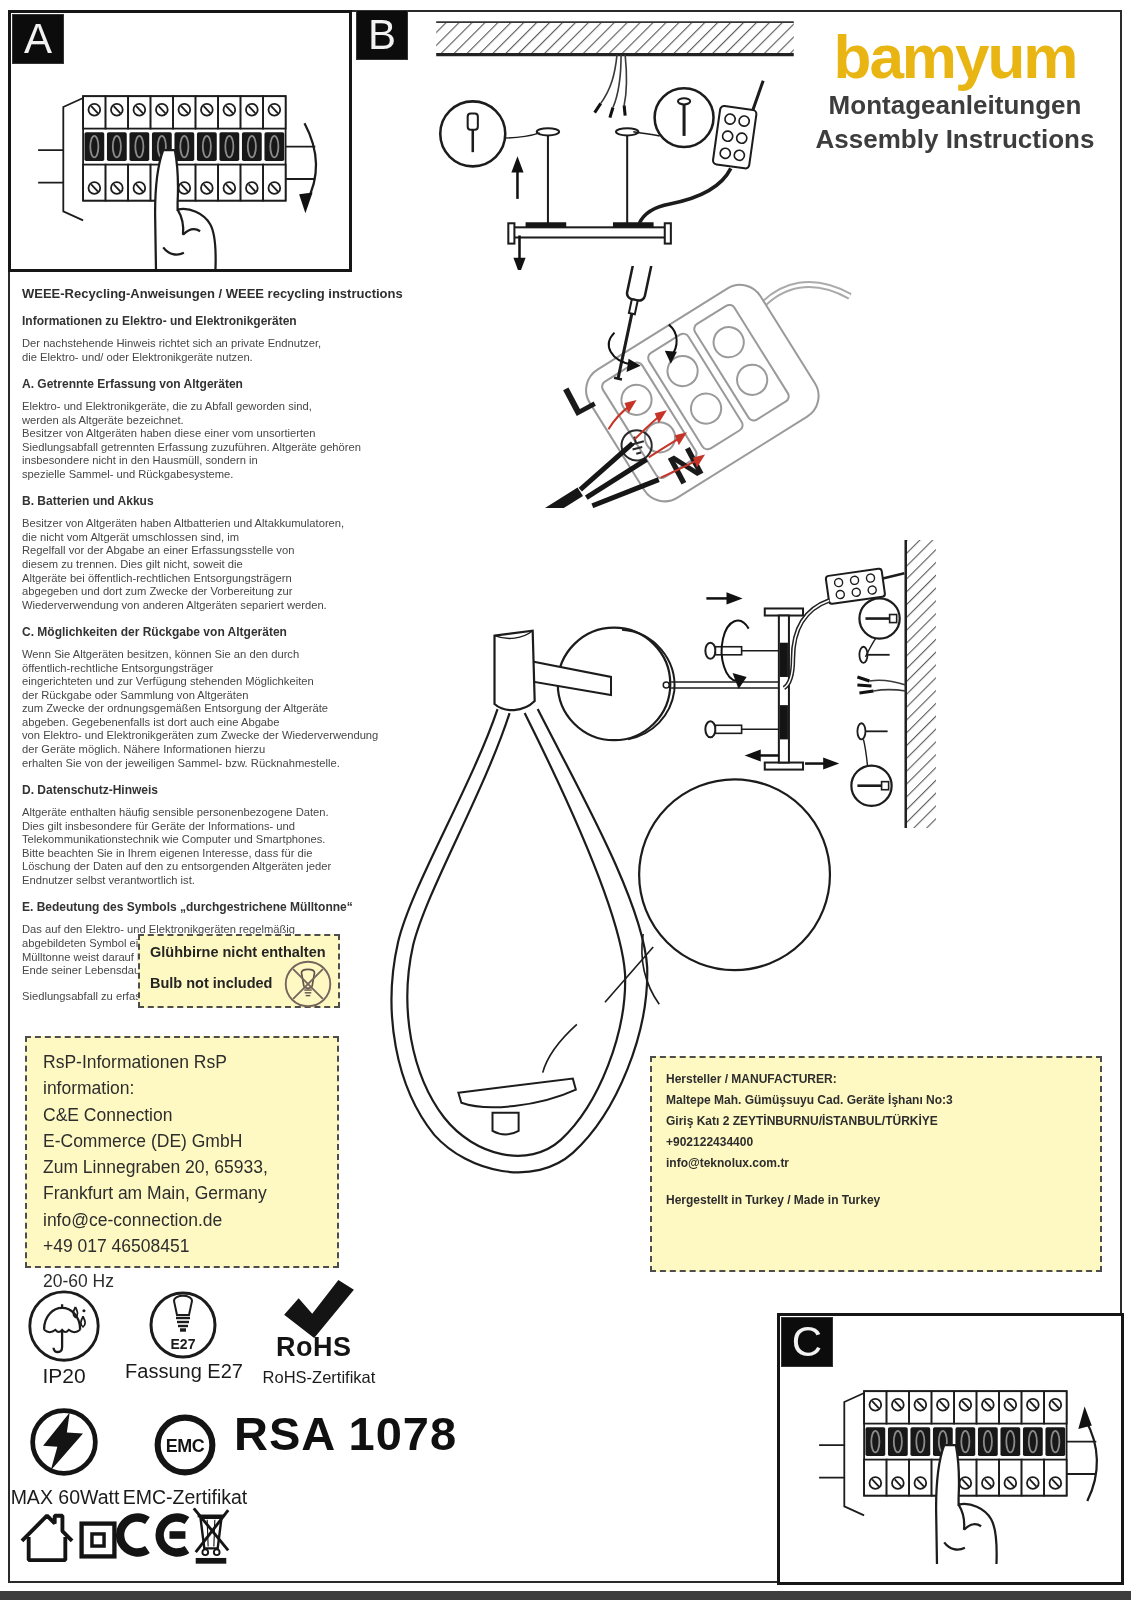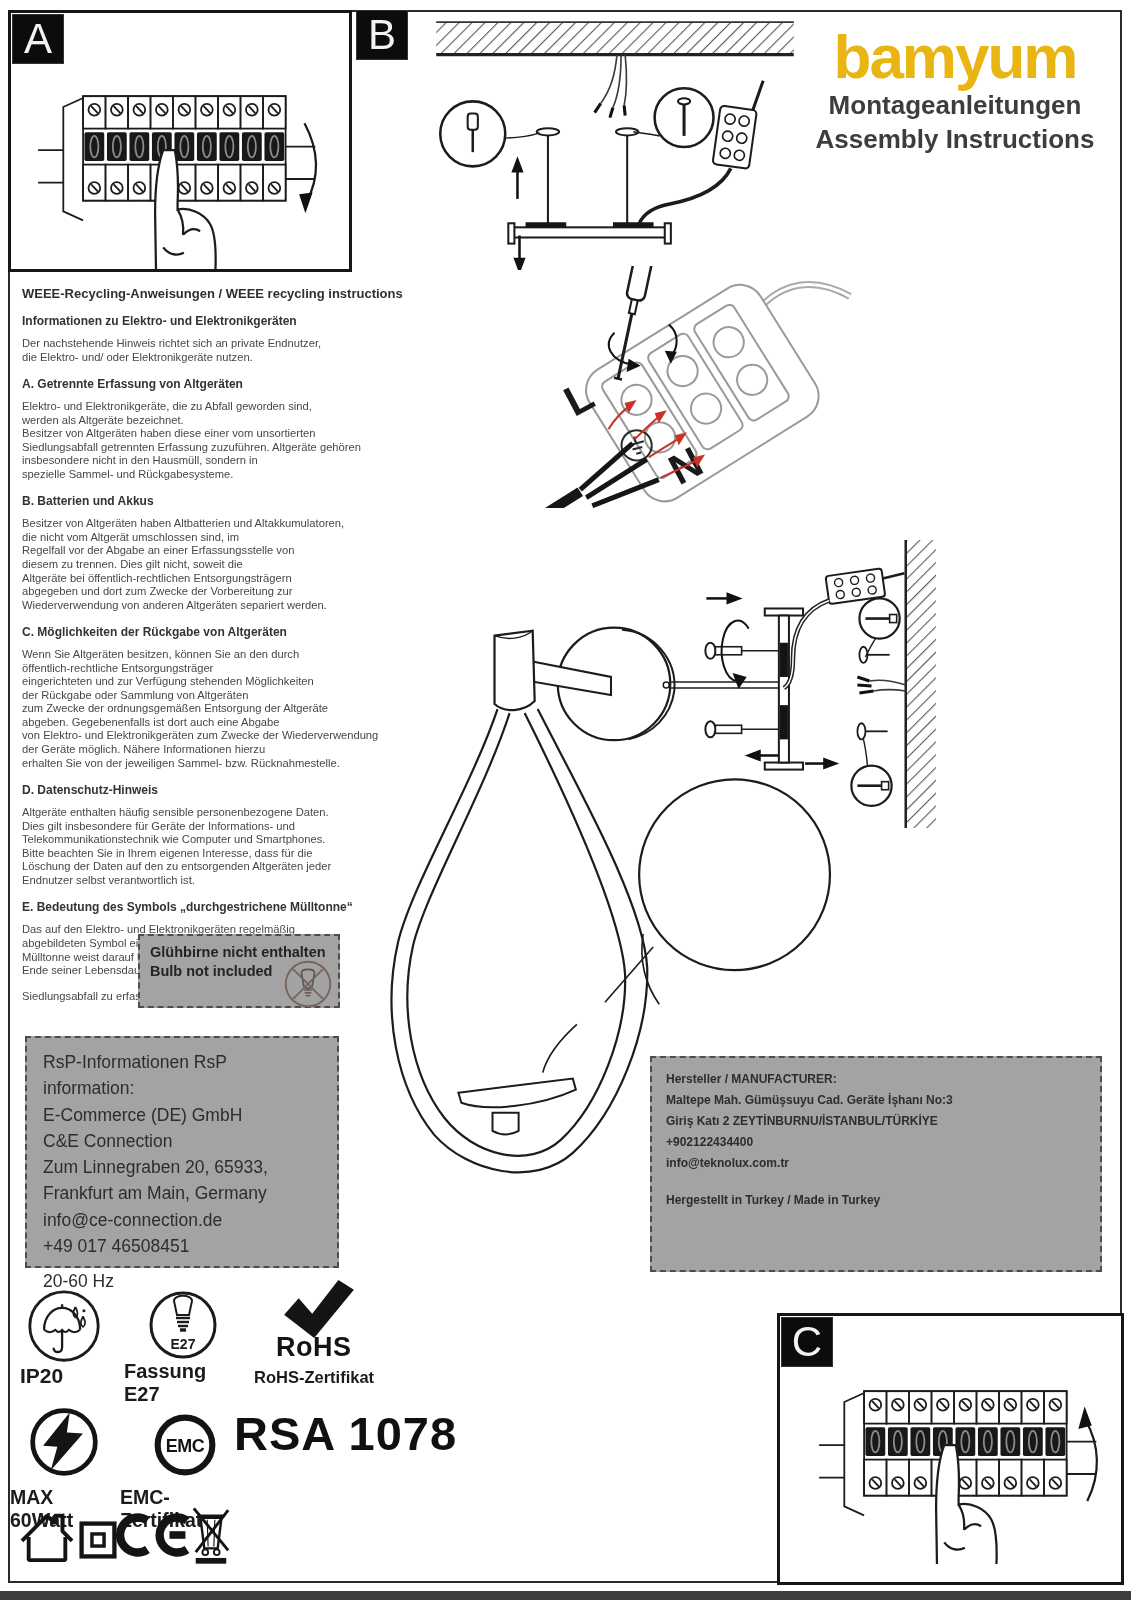--- a/index.html
+++ b/index.html
@@ -23,33 +23,33 @@
   .brand{left:802px;top:24px;width:306px;text-align:center}
   .brand-logo{font-size:62px;font-weight:700;letter-spacing:-2px;color:#e9b512;line-height:1.05}
   .brand-sub{font-size:26px;font-weight:700;color:#3d3d3d;line-height:1.3}
 
   .weee{left:22px;top:286px;width:438px;color:#474747}
   .weee h2{font-size:13px;font-weight:700;color:#2f2f2f;margin-bottom:12px}
   .weee h3{font-size:12px;font-weight:700;color:#333;margin:13px 0 9px}
   .weee p{font-size:11.2px;line-height:1.21;white-space:pre-line}
   .weee .foot{margin-top:12px}
 
-  .dashed-box{border:2px dashed #4d4d4d;background:#a3a3a3}
+  .dashed-box{border:2px dashed #4d4d4d;background:#fef9c3}
   .bulb-box{left:138px;top:934px;width:202px;height:74px;padding:8px 10px}
   .bulb-line{font-size:14.5px;font-weight:600;color:#242424;line-height:1.2}
-  .bulb-line+.bulb-line{margin-top:2px}
+  .bulb-line+.bulb-line{margin-top:14px}
   .bulb-icon{right:4px;top:22px}
 
   .rsp-box{left:25px;top:1036px;width:314px;height:232px;padding:11px 16px;font-size:17.5px;font-weight:500;color:#2d2d2d;line-height:1.5}
   .rsp-gap{margin-top:9px}
 
   .manu-box{left:650px;top:1056px;width:452px;height:216px;padding:11px 14px;font-size:12px;font-weight:700;color:#2d2d2d;line-height:1.74}
   .manu-made{margin-top:17px}
 
-  .cert-label{font-weight:700;color:#1b1b1b;}
+  .cert-label{font-weight:400;color:#1b1b1b;text-align:center}
   .lbl-ip{left:20px;top:1364px;width:88px;font-size:21px}
   .lbl-e27{left:124px;top:1360px;width:120px;font-size:20px}
   .rohs-word{left:276px;top:1332px;width:88px;font-size:27px;font-weight:700;color:#141414;text-align:left;letter-spacing:.5px}
   .lbl-rohs{left:254px;top:1368px;width:130px;font-size:16.5px}
   .lbl-max{left:10px;top:1486px;width:110px;font-size:19.5px}
   .lbl-emc{left:120px;top:1486px;width:130px;font-size:19.5px}
   .model{left:234px;top:1406px;font-size:47px;font-weight:600;color:#101010;letter-spacing:1px}
   .sr{position:absolute;width:1px;height:1px;overflow:hidden;clip-path:inset(50%)}
 </style>
 </head>
@@ -432,22 +432,22 @@
       </g>
       <g stroke="#76655d" stroke-width="2">
         <line x1="12" y1="12" x2="44" y2="44"></line>
           <line x1="44" y1="12" x2="12" y2="44"></line>
       </g>
     </svg>
   </div>
 
   <div class="abs dashed-box rsp-box">
     <div>RsP-Informationen RsP information:</div>
+    <div>C&amp;E Connection</div>
     <div>E-Commerce (DE) GmbH</div>
-    <div>C&amp;E Connection</div>
     <div>Zum Linnegraben 20, 65933,</div>
     <div>Frankfurt am Main, Germany</div>
     <div>info@ce-connection.de</div>
     <div>+49 017 46508451</div>
     <div class="rsp-gap">20-60 Hz</div>
   </div>
 
   <div class="abs dashed-box manu-box">
     <div>Hersteller / MANUFACTURER:</div>
     <div>Maltepe Mah. Gümüşsuyu Cad. Geräte İşhanı No:3</div>

